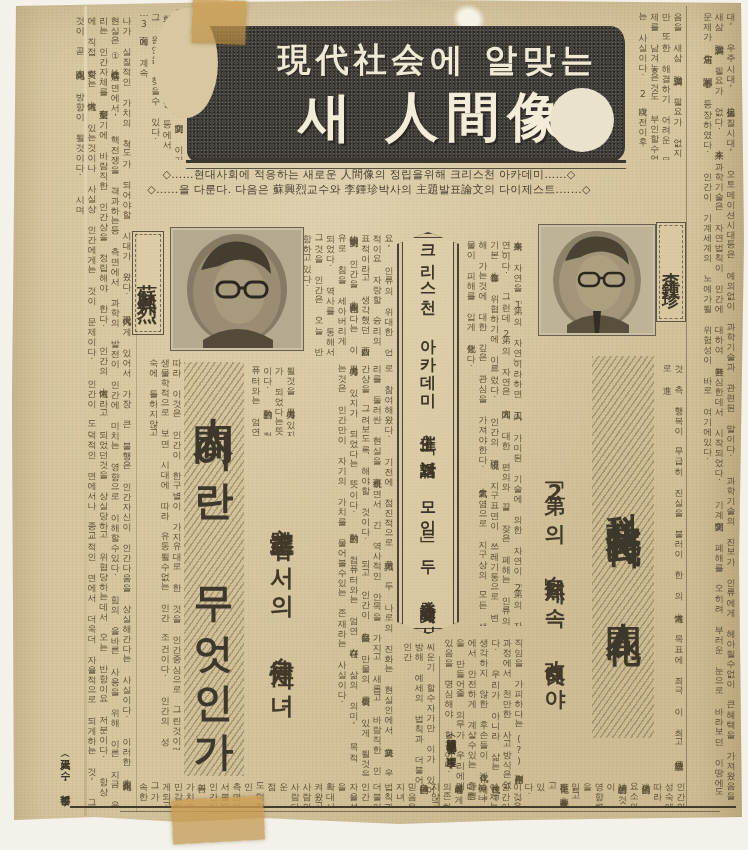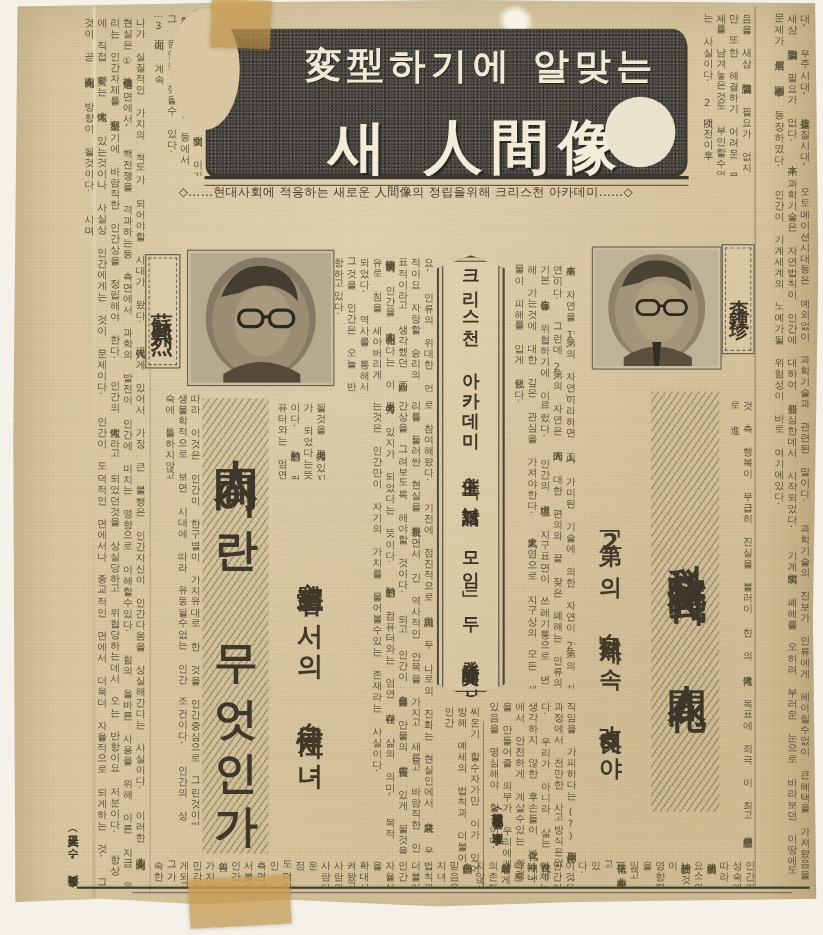--- a/index.html
+++ b/index.html
@@ -28,21 +28,21 @@
   .banner{
     position:absolute;left:188px;top:26px;width:436px;height:132px;
     background-color:#45423d;
     background-image:radial-gradient(rgba(235,228,205,.22) 1px, transparent 1px),radial-gradient(rgba(0,0,0,.4) 1px, transparent 1px);
     background-size:3px 3px,4px 4px;
     border-radius:10px 14px 14px 10px;
     box-shadow:0 3px 0 1px #3c3831;
   }
   .banner::before{content:"";position:absolute;left:-34px;top:-18px;width:64px;height:110px;background:#d8c7a0;border-radius:50%;}
   .banner-line1{position:absolute;left:80px;top:12px;width:340px;text-align:center;font-size:33px;font-weight:bold;color:#efe9d6;letter-spacing:5px;text-shadow:1px 1px 0 #2c2924;white-space:nowrap;}
-  .banner-line2{position:absolute;left:110px;top:56px;width:260px;text-align:left;font-size:53px;font-weight:bold;color:#f2ecd9;letter-spacing:8px;text-shadow:2px 2px 0 #2c2924;white-space:nowrap;margin-top:17px;}
+  .banner-line2{position:absolute;left:110px;top:56px;width:260px;text-align:left;font-size:53px;font-weight:bold;color:#f2ecd9;letter-spacing:8px;text-shadow:2px 2px 0 #2c2924;white-space:nowrap;}
   .banner-circle{position:absolute;right:10px;bottom:6px;width:64px;height:64px;border-radius:50%;background:#e9e2cd;}
   .banner-rule{position:absolute;left:186px;top:160px;width:440px;height:5px;border-top:3px solid #3c372e;border-bottom:1px solid #55503f;}
   
   .intro{position:absolute;left:116px;top:167px;width:506px;color:#463e30;}
   .intro-line{height:15px;line-height:15px;font-size:11px;white-space:nowrap;text-align:center;letter-spacing:.3px;}
   
   .v{writing-mode:vertical-rl;text-orientation:upright;}
   .bodycol{position:absolute;font-size:9px;line-height:1.3;letter-spacing:1px;color:#51462e;overflow:hidden;opacity:.94;}
   
   .namebox{position:absolute;border:1px solid #5c5344;outline:1px dashed rgba(92,83,68,.8);outline-offset:-4px;background:rgba(222,208,170,.5);display:flex;align-items:center;justify-content:center;}
@@ -109,28 +109,29 @@
 
   <div class="bodycol v" style="left:250px;top:360px;width:46px;height:76px;">될것을 思考力에있지가 되었다는뜻이다. 動的인 컴퓨터와는 엄연</div>
 
   <div class="vrule" style="left:686px;top:6px;height:800px;"></div>
   <div class="vrule" style="left:136px;top:232px;height:580px;opacity:.5;"></div>
   <div class="vrule" style="left:439px;top:656px;height:150px;"></div>
   <div class="hrule-bottom"></div>
   <div class="hrule-bottom2"></div>
 
   <div class="banner">
-    <div class="banner-line1">変型하기에 알맞는</div>
+    <div class="banner-line1">現代社会에 알맞는</div>
     <div class="banner-line2">새 人間像</div>
     <div class="banner-circle"></div>
   </div>
   <div class="banner-rule"></div>
 
   <div class="intro">
     <div class="intro-line">◇……현대사회에 적응하는 새로운 人間像의 정립을위해 크리스천 아카데미……◇</div>
+    <div class="intro-line">◇……을 다룬다. 다음은 蘇興烈교수와 李鍾珍박사의 主題발표論文의 다이제스트.……◇</div>
   </div>
 
   <div class="namebox v" style="left:132px;top:231px;width:30px;height:102px;">
     <span>蘇興烈</span>
   </div>
   <div class="photo" style="left:170px;top:227px;">
     <svg width="128" height="118" viewBox="0 0 128 118">
       <rect width="128" height="118" fill="#b5a98f"></rect>
       <ellipse cx="64" cy="59" rx="50" ry="55" fill="#867a64"></ellipse>
       <ellipse cx="64" cy="62" rx="44" ry="50" fill="#9a8d73"></ellipse>

